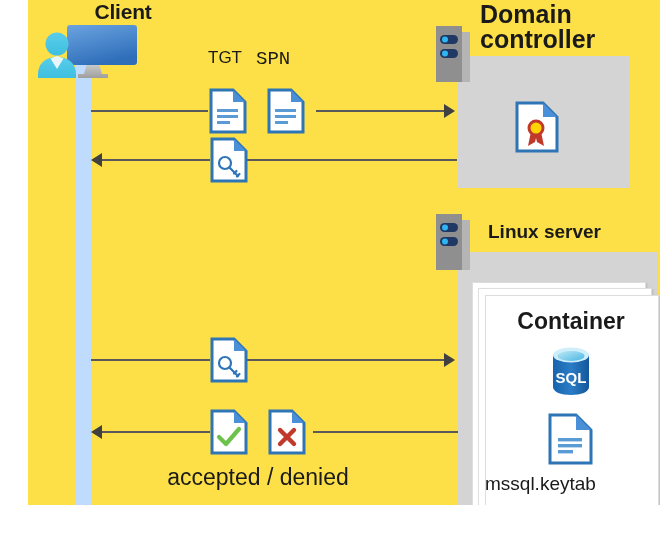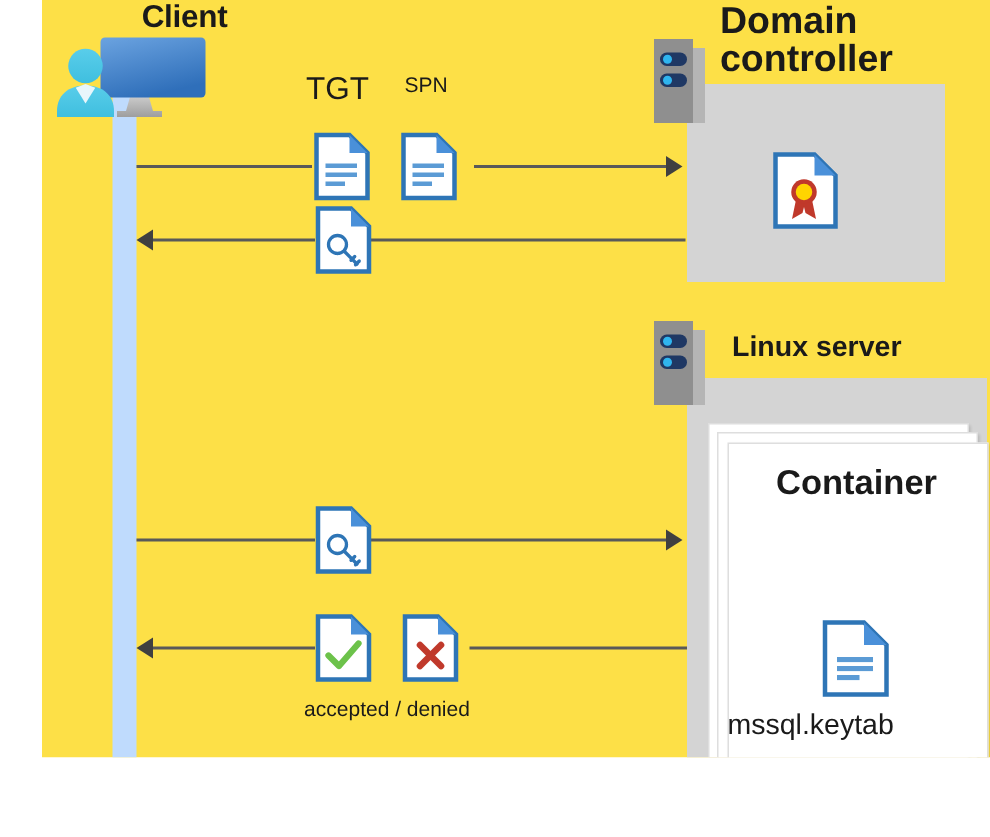--- a/index.html
+++ b/index.html
@@ -101,21 +101,21 @@
     border-bottom: 7px solid transparent;
     border-right: 11px solid #404040;
   }
 
   
   .doc-icon { width: 38px; height: 46px; }
   #tgt-label { left: 170px; top: 48px; width: 54px; }
   #spn-label { left: 228px; top: 48px; width: 56px; }
   #accepted-denied {
     left: 120px; top: 464px; width: 220px;
-    font-size: 14px; color: #1a1a1a; text-align: center;
+    font-size: 23px; color: #1a1a1a; text-align: center;
   }
 </style>
 </head>
 <body>
 
 <div id="canvas">
 
   <div class="abs gray-box" id="dc-box"></div>
   <div class="abs gray-box" id="linux-box"></div>
 
@@ -191,39 +191,58 @@
   </div>
 
   <div class="abs" id="linux-title">Linux server</div>
 
   <div class="abs card" id="card-back"></div>
   <div class="abs card" id="card-mid"></div>
   <div class="abs card" id="card-front"></div>
 
   <div class="abs" id="container-title">Container</div>
 
+  <div class="abs" id="sql-icon">
+    <svg width="50" height="52" viewBox="0 0 50 52">
+      <defs>
+        <linearGradient id="cyl" x1="0" y1="0" x2="1" y2="0">
+          <stop offset="0" stop-color="#1664ad"></stop>
+          <stop offset="0.5" stop-color="#2b7cc6"></stop>
+          <stop offset="1" stop-color="#13579a"></stop>
+        </linearGradient>
+        <linearGradient id="cyltop" x1="0" y1="0" x2="1" y2="1">
+          <stop offset="0" stop-color="#bfe9f7"></stop>
+          <stop offset="1" stop-color="#49b6e2"></stop>
+        </linearGradient>
+      </defs>
+      <path d="M7 10 h36 v32 c0 5 -8 8 -18 8 s-18 -3 -18 -8 z" fill="url(#cyl)"></path>
+      <ellipse cx="25" cy="10" rx="18" ry="7.5" fill="#cfeefb"></ellipse>
+      <ellipse cx="25" cy="11" rx="13.5" ry="5" fill="url(#cyltop)"></ellipse>
+      <text x="25" y="38" font-family="'Liberation Sans',sans-serif" font-size="15" font-weight="bold" fill="#ffffff" text-anchor="middle">SQL</text>
+    </svg>
+  </div>
 
   <div class="abs" id="keytab-icon">
     <svg width="46" height="52" viewBox="0 0 46 52">
       <path d="M2 2 h26 l15 15 v33 H2 z" fill="#ffffff" stroke="#2e75b6" stroke-width="3"></path>
       <path d="M28 2 l15 15 h-15 z" fill="#4a90d9"></path>
       <rect x="10" y="25" width="24" height="3.4" fill="#5b9bd5"></rect>
       <rect x="10" y="31" width="24" height="3.4" fill="#5b9bd5"></rect>
       <rect x="10" y="37" width="15" height="3.4" fill="#5b9bd5"></rect>
     </svg>
   </div>
 
   <div class="abs" id="keytab-label">mssql.keytab</div>
 
   <div class="abs flow-line" style="left:63px; top:110px; width:117px;"></div>
   <div class="abs flow-line" style="left:288px; top:110px; width:128px;"></div>
   <div class="abs arrowhead arrow-right" style="left:416px; top:104px;"></div>
 
-  <div class="abs" id="tgt-label" class2="flow-tag" style="left:170px; top:48px; width:54px; font-size:21px; color:#1a1a1a; text-align:center;">TGT</div>
-  <div class="abs" id="spn-label" style="left:228px; top:48px; width:56px; font-size:14px; color:#1a1a1a; text-align:center;">SPN</div>
+  <div class="abs" id="tgt-label" class2="flow-tag" style="left:170px; top:48px; width:54px; font-size:17px; color:#1a1a1a; text-align:center;">TGT</div>
+  <div class="abs" id="spn-label" style="left:228px; top:48px; width:56px; font-size:19px; color:#1a1a1a; text-align:left;font-family:Liberation Mono, monospace;">SPN</div>
 
   <div class="abs doc-icon" style="left:181px; top:88px;">
     <svg width="38" height="46" viewBox="0 0 38 46">
       <path d="M2 2 h22 l12 12 v30 H2 z" fill="#ffffff" stroke="#2e75b6" stroke-width="3"></path>
       <path d="M24 2 l12 12 h-12 z" fill="#4a90d9"></path>
       <rect x="8" y="21" width="21" height="3" fill="#5b9bd5"></rect>
       <rect x="8" y="27" width="21" height="3" fill="#5b9bd5"></rect>
       <rect x="8" y="33" width="13" height="3" fill="#5b9bd5"></rect>
     </svg>
   </div>

